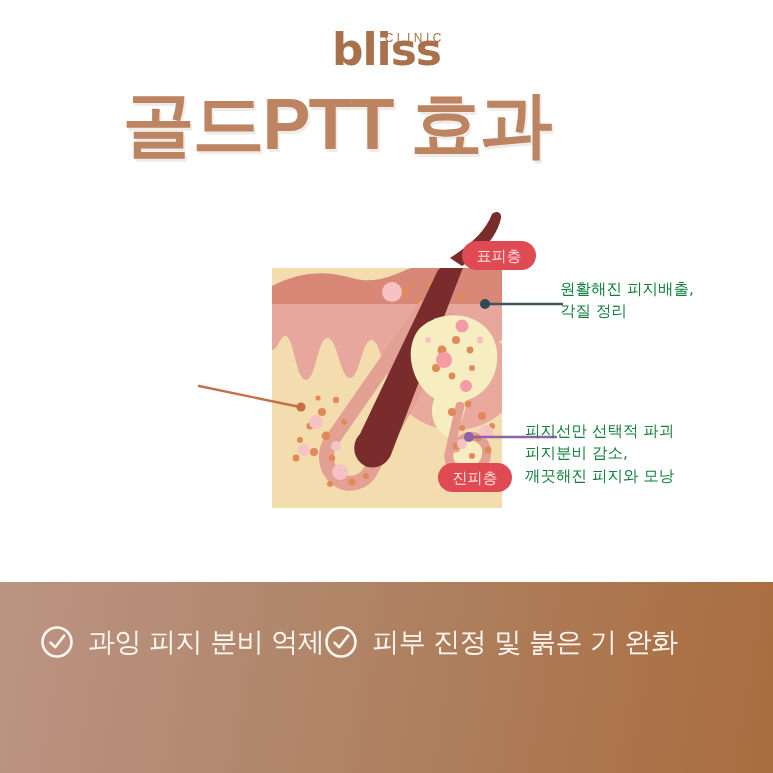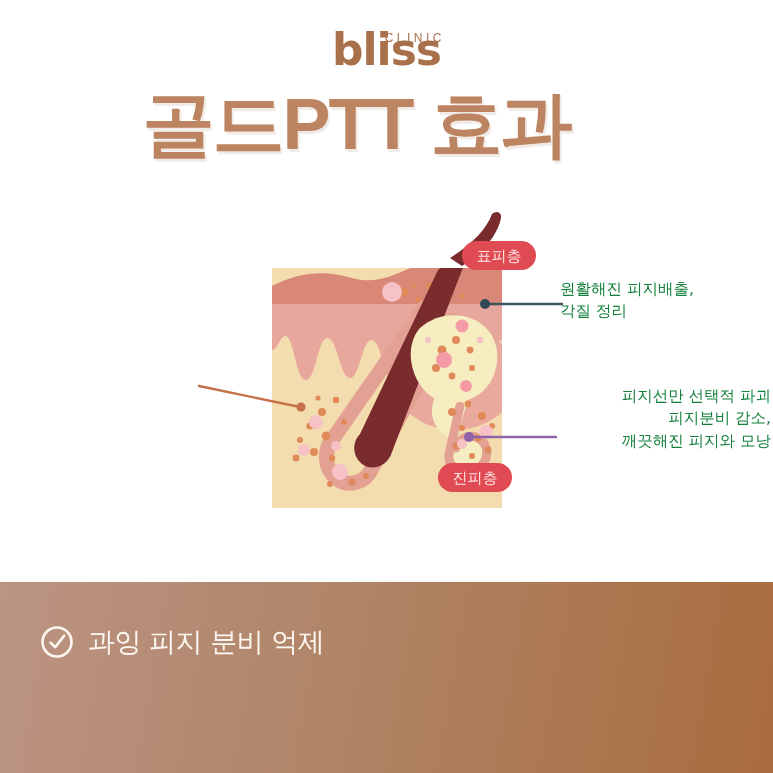--- a/index.html
+++ b/index.html
@@ -26,35 +26,34 @@
     position:absolute;top:4px;right:-4px;
     font-size:12px;letter-spacing:3.5px;color:#a9714b;font-weight:400;
   }
 
   
   .headline{
     position:absolute;top:88px;left:0;width:673px;text-align:center;
     font-size:72px;font-weight:800;color:#bd8461;
     letter-spacing:-2px;line-height:1;
     text-shadow:2px 3px 0 rgba(150,100,70,0.13);
-    padding-left:20px;
   }
 
   
   .diagram{position:absolute;left:0;top:200px;width:714px;height:330px;}
   .diagram svg{display:block;}
 
   
   .callout{
     position:absolute;color:#15803d;font-size:15.5px;line-height:1.45;
     font-family:"DejaVu Sans",sans-serif;white-space:pre-line;
   }
   .callout-left{left:10px;top:356px;width:240px;text-align:center;}
   .callout-topright{left:560px;top:278px;width:205px;text-align:left;}
-  .callout-bottomright{left:525px;top:385px;width:246px;text-align:right;}
+  .callout-bottomright{left:525px;top:420px;width:246px;text-align:left;}
 
   
   .band{
     position:absolute;left:0;top:582px;width:773px;height:191px;
     background:linear-gradient(100deg,#bb9483 0%,#b08568 42%,#a96c3e 100%);
   }
   .band-grid{
     position:absolute;inset:0;
     display:grid;grid-template-columns:1fr 1fr 1fr 1fr;grid-template-rows:1fr 1fr;
     padding:26px 36px 30px 40px;box-sizing:border-box;
@@ -226,19 +225,26 @@
     <div class="band-grid">
 
       <div class="benefit">
         <svg class="check-icon" width="34" height="34" viewBox="0 0 34 34">
           <circle cx="17" cy="17" r="14.5" fill="none" stroke="#fdf6f0" stroke-width="2.6"></circle>
           <path d="M10.5 17.6 L15.2 22.2 L24.2 10.6" fill="none" stroke="#fdf6f0" stroke-width="2.6" stroke-linecap="round" stroke-linejoin="round"></path>
         </svg>
         <span class="label">과잉 피지 분비 억제</span>
       </div>
 
+      <div class="benefit">
+        <svg class="check-icon" width="34" height="34" viewBox="0 0 34 34">
+          <circle cx="17" cy="17" r="14.5" fill="none" stroke="#fdf6f0" stroke-width="2.6"></circle>
+          <path d="M10.5 17.6 L15.2 22.2 L24.2 10.6" fill="none" stroke="#fdf6f0" stroke-width="2.6" stroke-linecap="round" stroke-linejoin="round"></path>
+        </svg>
+        <span class="label">피부 진정 및 붉은 기 완화</span>
+      </div>
 
 
 
     </div>
   </div>
 
 </div>
 
 </body></html>

